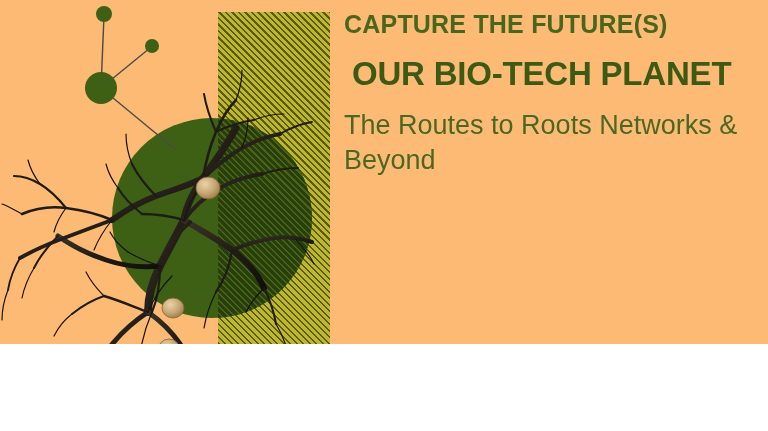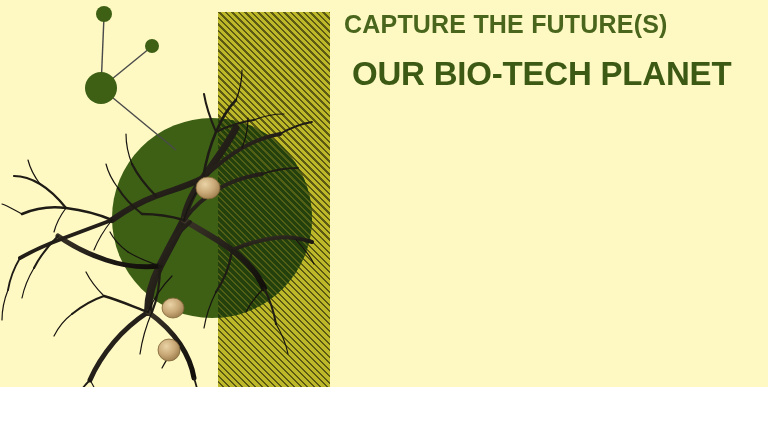--- a/index.html
+++ b/index.html
@@ -6,22 +6,22 @@
     margin: 0;
     padding: 0;
     background: #ffffff;
   }
   body {
     font-family: "Liberation Sans", sans-serif;
   }
   #slide {
     position: relative;
     width: 768px;
-    height: 387px;
-    background: #fef9c3;
+    height: 344px;
+    background: #fdba74;
     overflow: hidden;
   }
 
   
   .graphic-layer {
     position: absolute;
     left: 0;
     top: 0;
     width: 340px;
     height: 431px;
@@ -240,15 +240,16 @@
         <ellipse cx="208" cy="188" rx="12" ry="11" fill="url(#noduleGrad)" stroke="#7e6338" stroke-width="0.8"></ellipse>
         <ellipse cx="173" cy="308" rx="11" ry="10" fill="url(#noduleGrad)" stroke="#7e6338" stroke-width="0.8"></ellipse>
         <ellipse cx="169" cy="350" rx="11" ry="11" fill="url(#noduleGrad)" stroke="#7e6338" stroke-width="0.8"></ellipse>
       </g>
     </svg>
   </div>
 
   <div class="text-block">
     <div class="eyebrow">CAPTURE THE FUTURE(S)</div>
     <div class="headline">OUR BIO-TECH PLANET</div>
+    <div class="subhead">The Routes to Roots Networks &amp; Beyond</div>
   </div>
 
 </div>
 
 </body></html>

